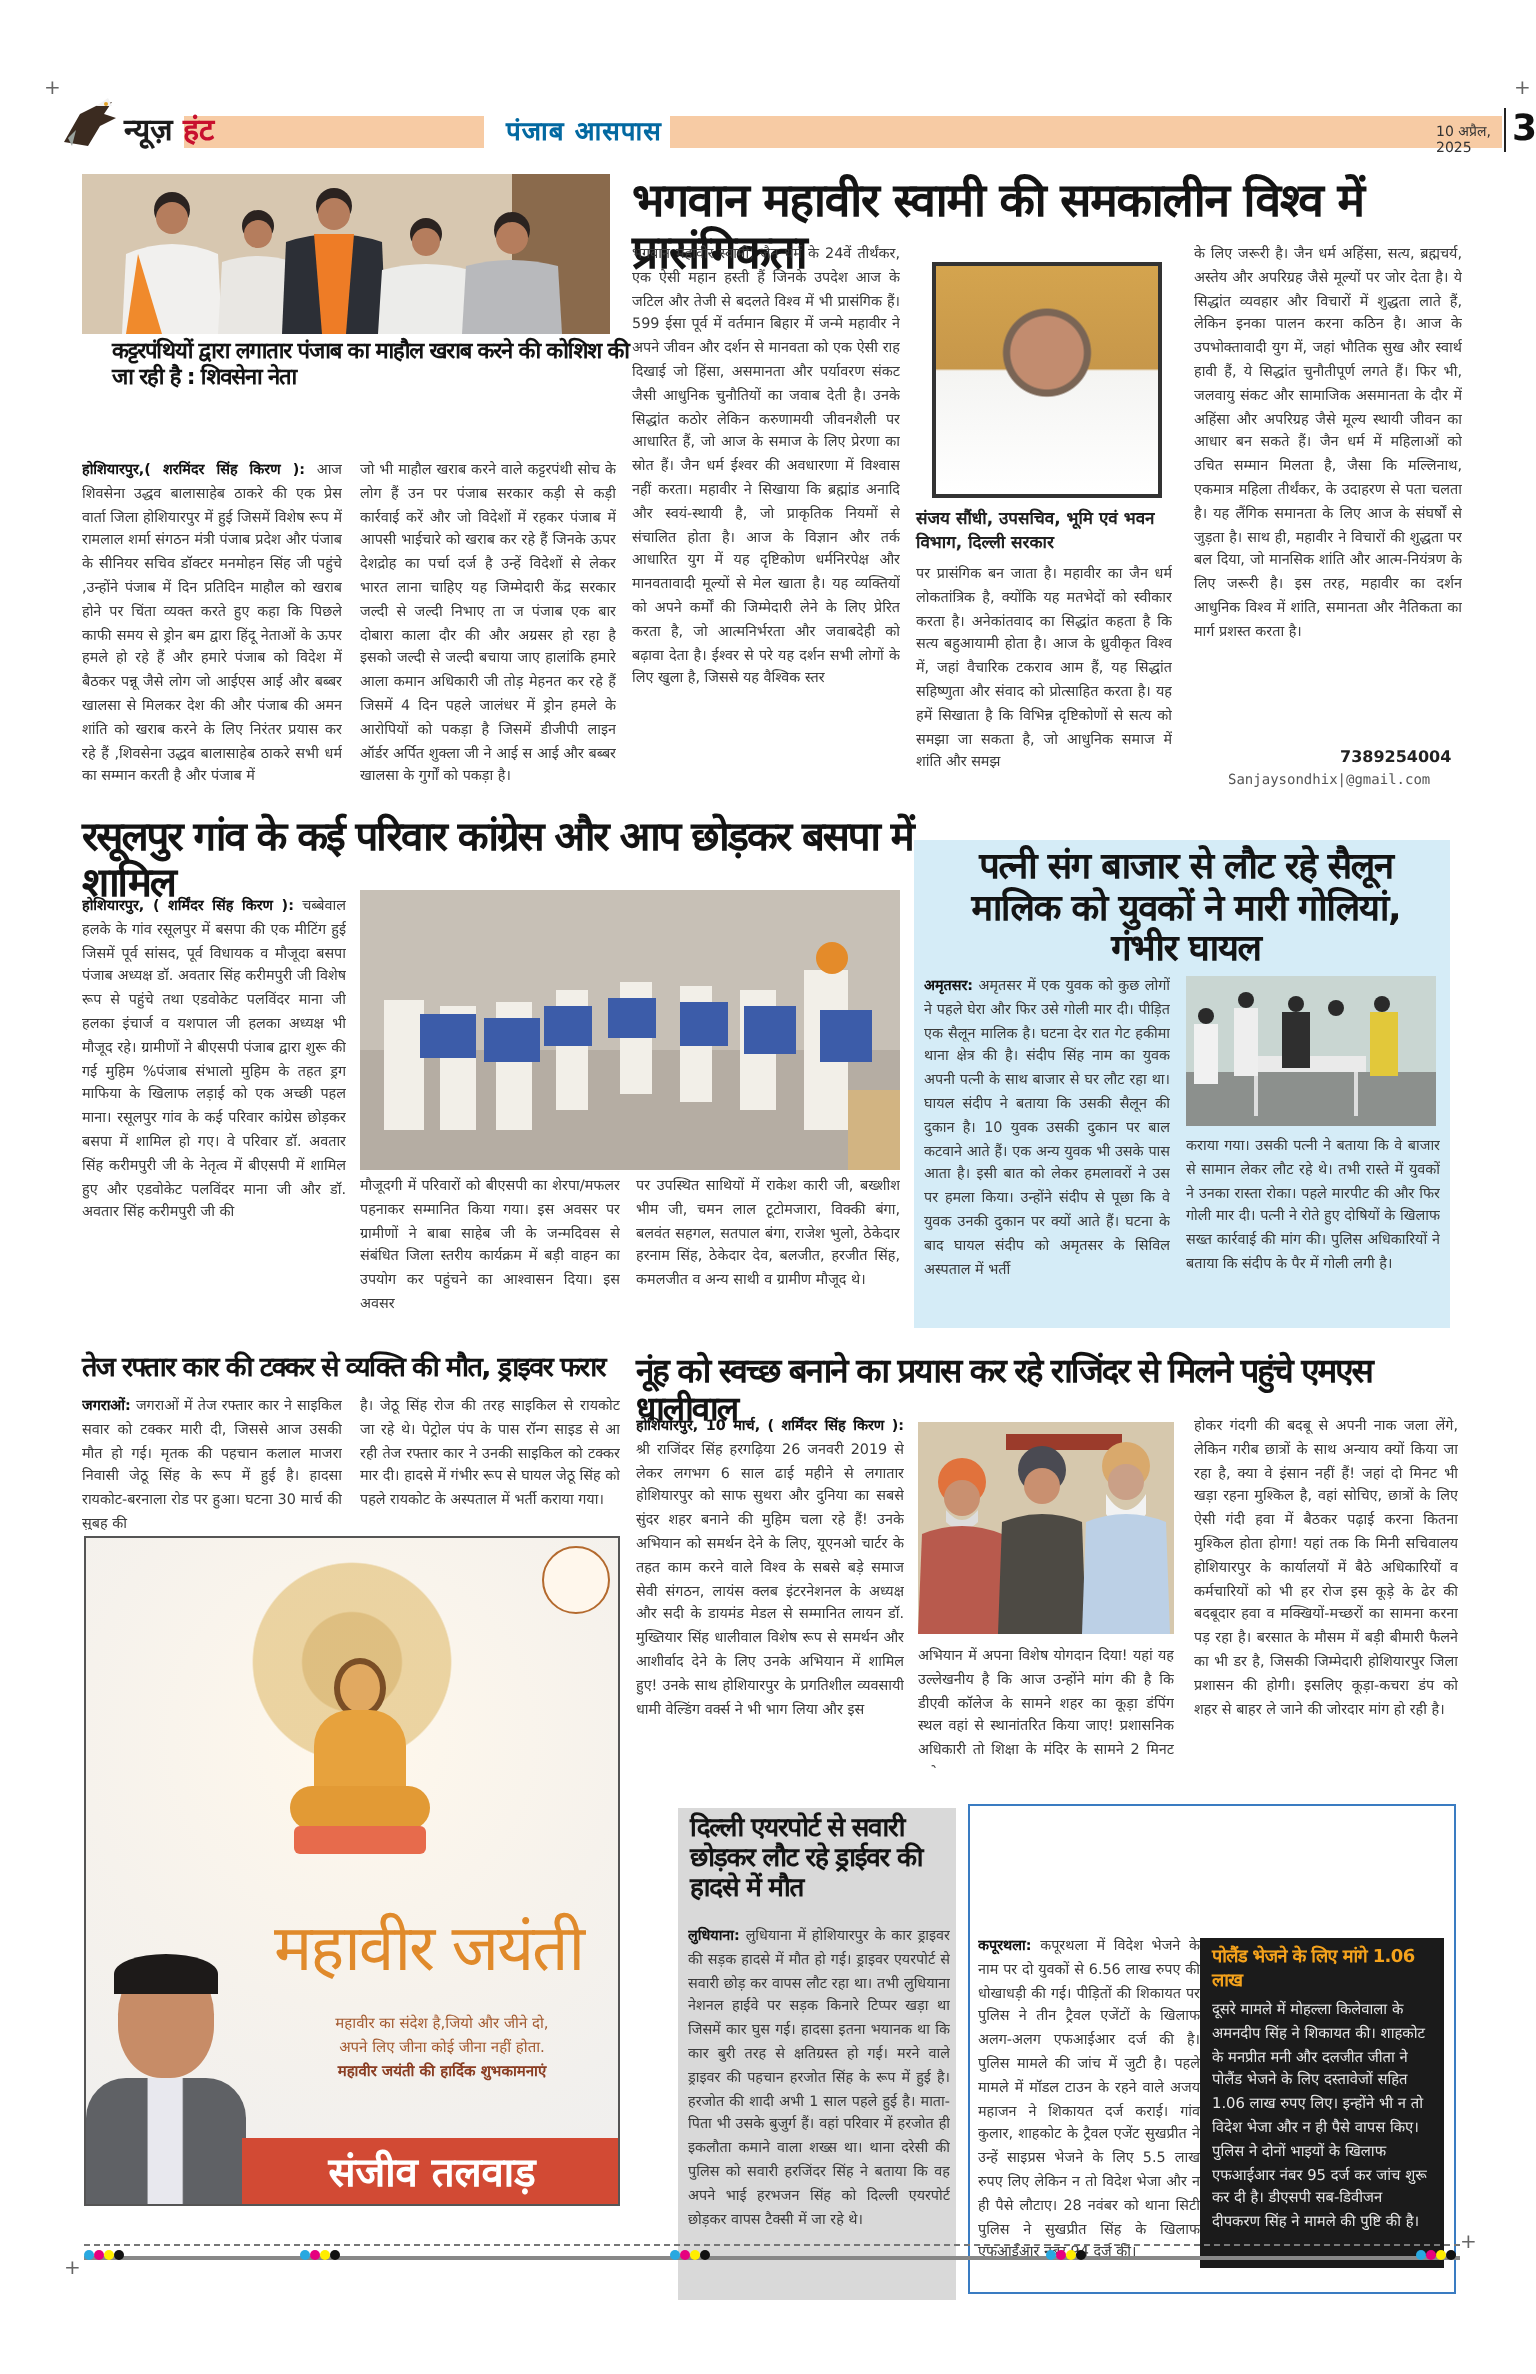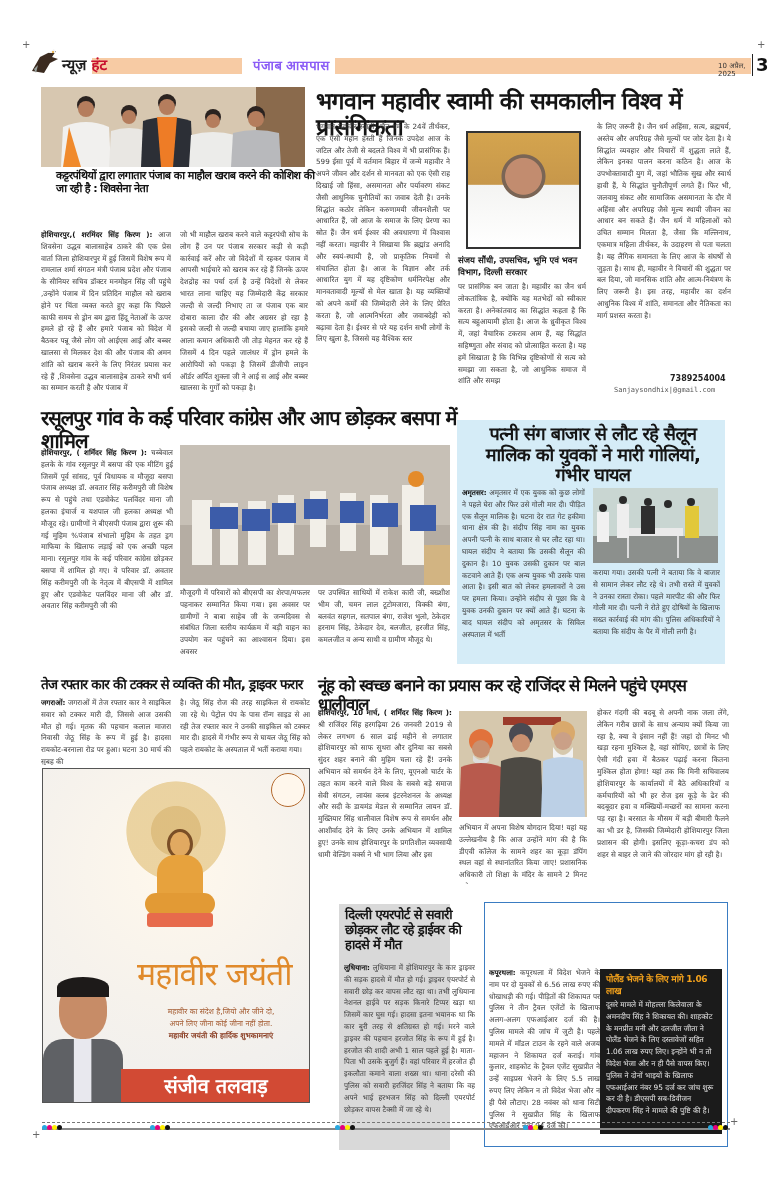--- a/index.html
+++ b/index.html
@@ -8,21 +8,21 @@
 
   .crop { position: absolute; color: #666; font-size: 10px; line-height: 10px; }
 
   
   .masthead { position: absolute; left: 30px; top: 55px; width: 735px; height: 22px; display: flex; align-items: center; }
   .masthead .band { position: absolute; top: 3px; height: 16px; background: #f7cba4; }
   .masthead .logo { position: absolute; left: 0; top: -8px; display: flex; align-items: flex-end; z-index: 2; }
   .logo-bird { width: 30px; height: 28px; }
   .logo-text { font-weight: bold; font-size: 15px; color: #1d1d1d; margin-left: 2px; line-height: 20px; }
   .logo-text .red { color: #c8102e; text-align: center; }
-  .section-name { position: absolute; left: 223px; top: 1px; font-weight: bold; font-size: 13px; color: #8b5cf6; z-index: 2; letter-spacing: 0.5px; font-family: Liberation Serif, serif; }
+  .section-name { position: absolute; left: 223px; top: 1px; font-weight: bold; font-size: 13px; color: #0369a1; z-index: 2; letter-spacing: 0.5px; }
   .date { position: absolute; left: 688px; top: 6px; font-size: 7px; color: #333; z-index: 2; }
   .page-no { position: absolute; left: 722px; top: -1px; font-weight: bold; font-size: 18px; color: #111; z-index: 2; border-left: 1.5px solid #222; padding-left: 3px; line-height: 22px; }
 
   
   .headline { position: absolute; font-weight: bold; color: #141414; line-height: 1.15; letter-spacing: -0.6px; }
   .col { position: absolute; font-size: 7.2px; line-height: 11.8px; color: #3a3a3a; text-align: justify; overflow: hidden; }
   .col .dl { font-weight: bold; color: #111; }
   .photo { position: absolute; overflow: hidden; }
   .caption { position: absolute; font-weight: bold; font-size: 8.5px; line-height: 12px; color: #222; }
 
@@ -238,21 +238,21 @@
     <div class="strong">महावीर जयंती की हार्दिक शुभकामनाएं</div>
   </div>
   <div class="person">
     <div class="suit"></div>
       <div class="face"></div>
       <div class="hair"></div>
   </div>
   <div class="namebar">संजीव तलवाड़</div>
 </aside>
 
-<article class="box-grey" style="left:339px;top:904px;width:111px;height:246px;">
+<article class="box-grey" style="left:339px;top:904px;width:139px;height:246px;">
   <h3 class="headline" style="left:6px;top:4px;width:130px;font-size:13px;letter-spacing:-0.6px;">दिल्ली एयरपोर्ट से सवारी छोड़कर लौट रहे ड्राईवर की हादसे में मौत</h3>
   <div class="col" style="left:5px;top:58px;width:131px;height:186px;"><span class="dl">लुधियाना:</span> <span>लुधियाना में होशियारपुर के कार ड्राइवर की सड़क हादसे में मौत हो गई। ड्राइवर एयरपोर्ट से सवारी छोड़ कर वापस लौट रहा था। तभी लुधियाना नेशनल हाईवे पर सड़क किनारे टिप्पर खड़ा था जिसमें कार घुस गई। हादसा इतना भयानक था कि कार बुरी तरह से क्षतिग्रस्त हो गई। मरने वाले ड्राइवर की पहचान हरजोत सिंह के रूप में हुई है। हरजोत की शादी अभी 1 साल पहले हुई है। माता-पिता भी उसके बुजुर्ग हैं। वहां परिवार में हरजोत ही इकलौता कमाने वाला शख्स था। थाना दरेसी की पुलिस को सवारी हरजिंदर सिंह ने बताया कि वह अपने भाई हरभजन सिंह को दिल्ली एयरपोर्ट छोड़कर वापस टैक्सी में जा रहे थे।</span></div>
 </article>
 
 <article class="box-bordered" style="left:484px;top:902px;width:244px;height:245px;">
   <div class="col" style="left:4px;top:64px;width:111px;height:175px;"><span class="dl">कपूरथला:</span> <span>कपूरथला में विदेश भेजने के नाम पर दो युवकों से 6.56 लाख रुपए की धोखाधड़ी की गई। पीड़ितों की शिकायत पर पुलिस ने तीन ट्रैवल एजेंटों के खिलाफ अलग-अलग एफआईआर दर्ज की है। पुलिस मामले की जांच में जुटी है। पहले मामले में मॉडल टाउन के रहने वाले अजय महाजन ने शिकायत दर्ज कराई। गांव कुलार, शाहकोट के ट्रैवल एजेंट सुखप्रीत ने उन्हें साइप्रस भेजने के लिए 5.5 लाख रुपए लिए लेकिन न तो विदेश भेजा और न ही पैसे लौटाए। 28 नवंबर को थाना सिटी पुलिस ने सुखप्रीत सिंह के खिलाफ एफआईआर नंबर 94 दर्ज की।</span></div>
   <div class="box-dark" style="left:115px;top:66px;width:122px;height:165px;">
     <div class="title">पोलैंड भेजने के लिए मांगे 1.06 लाख</div>
     <div class="body">दूसरे मामले में मोहल्ला किलेवाला के अमनदीप सिंह ने शिकायत की। शाहकोट के मनप्रीत मनी और दलजीत जीता ने पोलैंड भेजने के लिए दस्तावेजों सहित 1.06 लाख रुपए लिए। इन्होंने भी न तो विदेश भेजा और न ही पैसे वापस किए। पुलिस ने दोनों भाइयों के खिलाफ एफआईआर नंबर 95 दर्ज कर जांच शुरू कर दी है। डीएसपी सब-डिवीजन दीपकरण सिंह ने मामले की पुष्टि की है।</div>
   </div>

